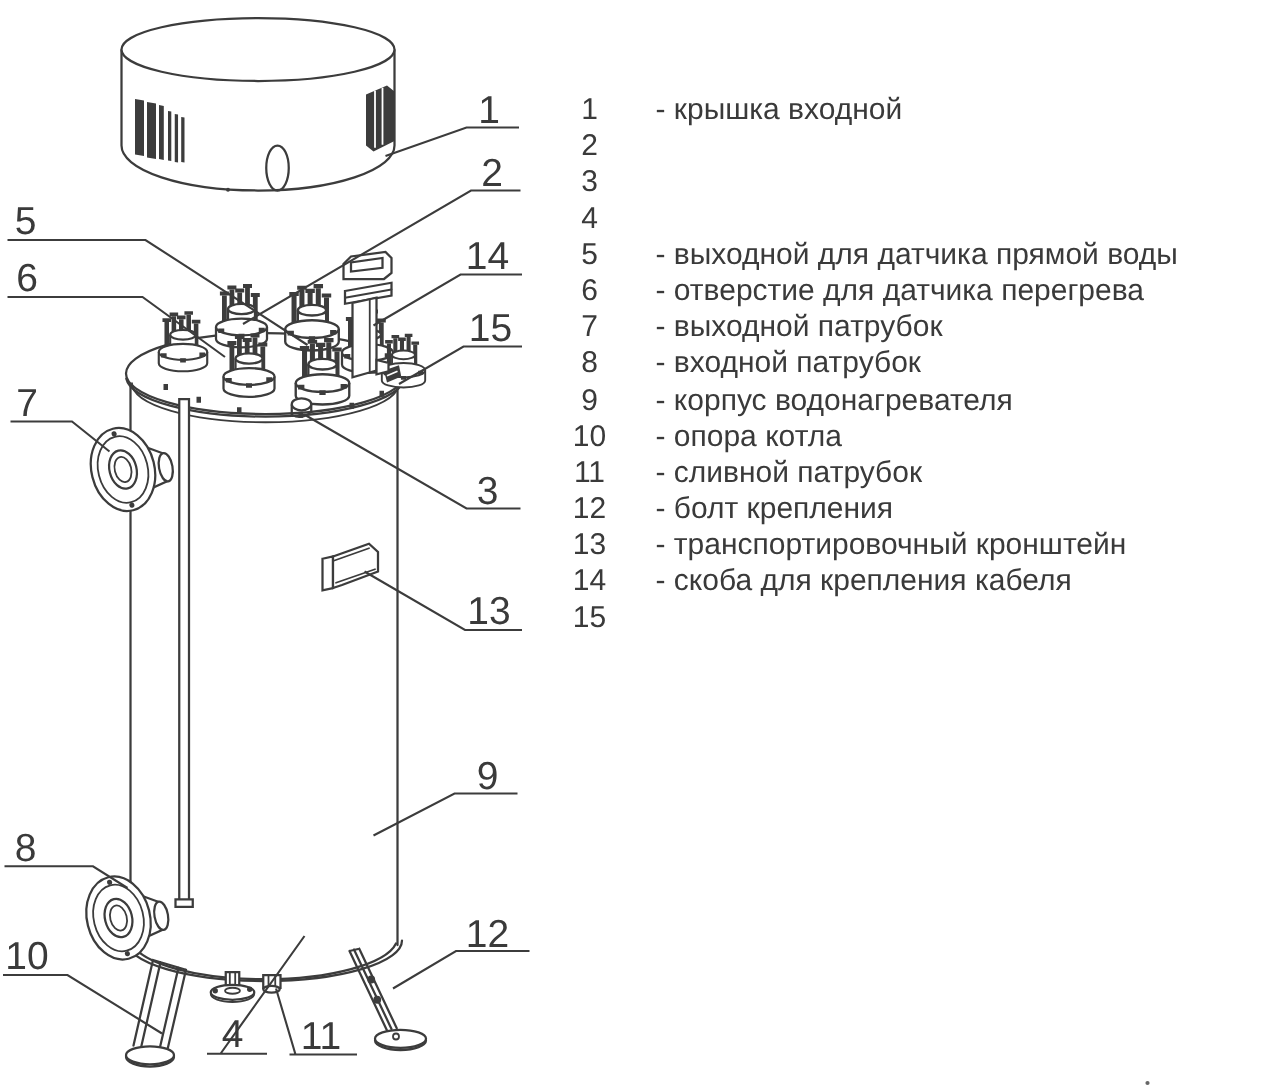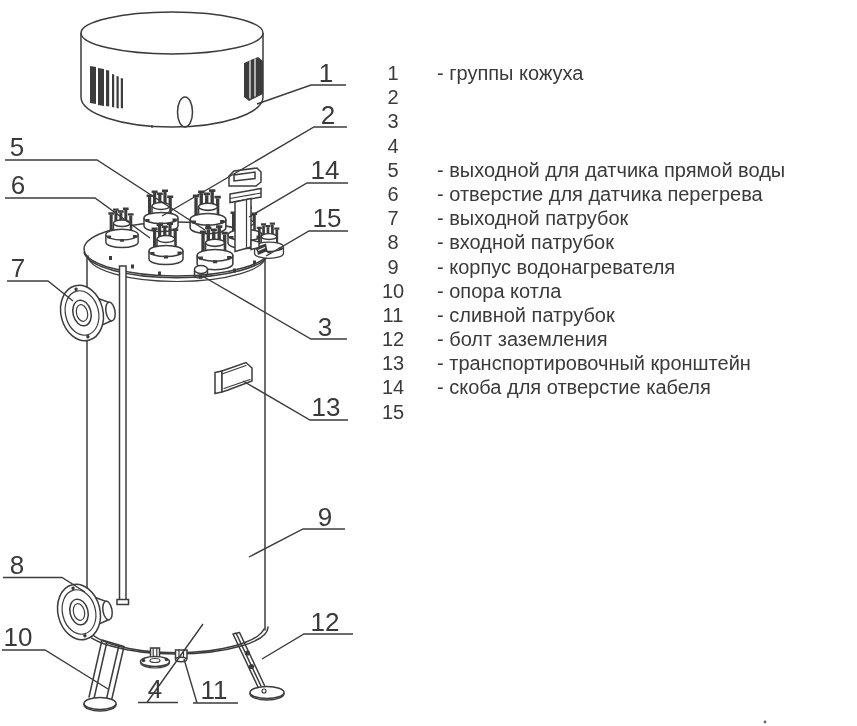--- a/index.html
+++ b/index.html
@@ -201,21 +201,21 @@
     <text class="co" x="155" y="698">4</text>
     <text class="co" x="214" y="699">11</text>
   </g>
 
   <circle cx="765" cy="722" r="1.4" fill="#666"></circle>
 </svg>
 
 <div class="legend">
   <div class="lrow">
         <span class="lnum">1</span>
-        <span class="ltxt">- группы кожуха</span>
+        <span class="ltxt">- крышка входной</span>
       </div>
   <div class="lrow">
         <span class="lnum">2</span>
       </div>
   <div class="lrow">
         <span class="lnum">3</span>
       </div>
   <div class="lrow">
         <span class="lnum">4</span>
       </div>
@@ -242,28 +242,28 @@
   <div class="lrow">
         <span class="lnum">10</span>
         <span class="ltxt">- опора котла</span>
       </div>
   <div class="lrow">
         <span class="lnum">11</span>
         <span class="ltxt">- сливной патрубок</span>
       </div>
   <div class="lrow">
         <span class="lnum">12</span>
-        <span class="ltxt">- болт заземления</span>
+        <span class="ltxt">- болт крепления</span>
       </div>
   <div class="lrow">
         <span class="lnum">13</span>
         <span class="ltxt">- транспортировочный кронштейн</span>
       </div>
   <div class="lrow">
         <span class="lnum">14</span>
-        <span class="ltxt">- скоба для отверстие кабеля</span>
+        <span class="ltxt">- скоба для крепления кабеля</span>
       </div>
   <div class="lrow">
         <span class="lnum">15</span>
       </div>
 </div>
 
 </div>
 
 </body></html>

